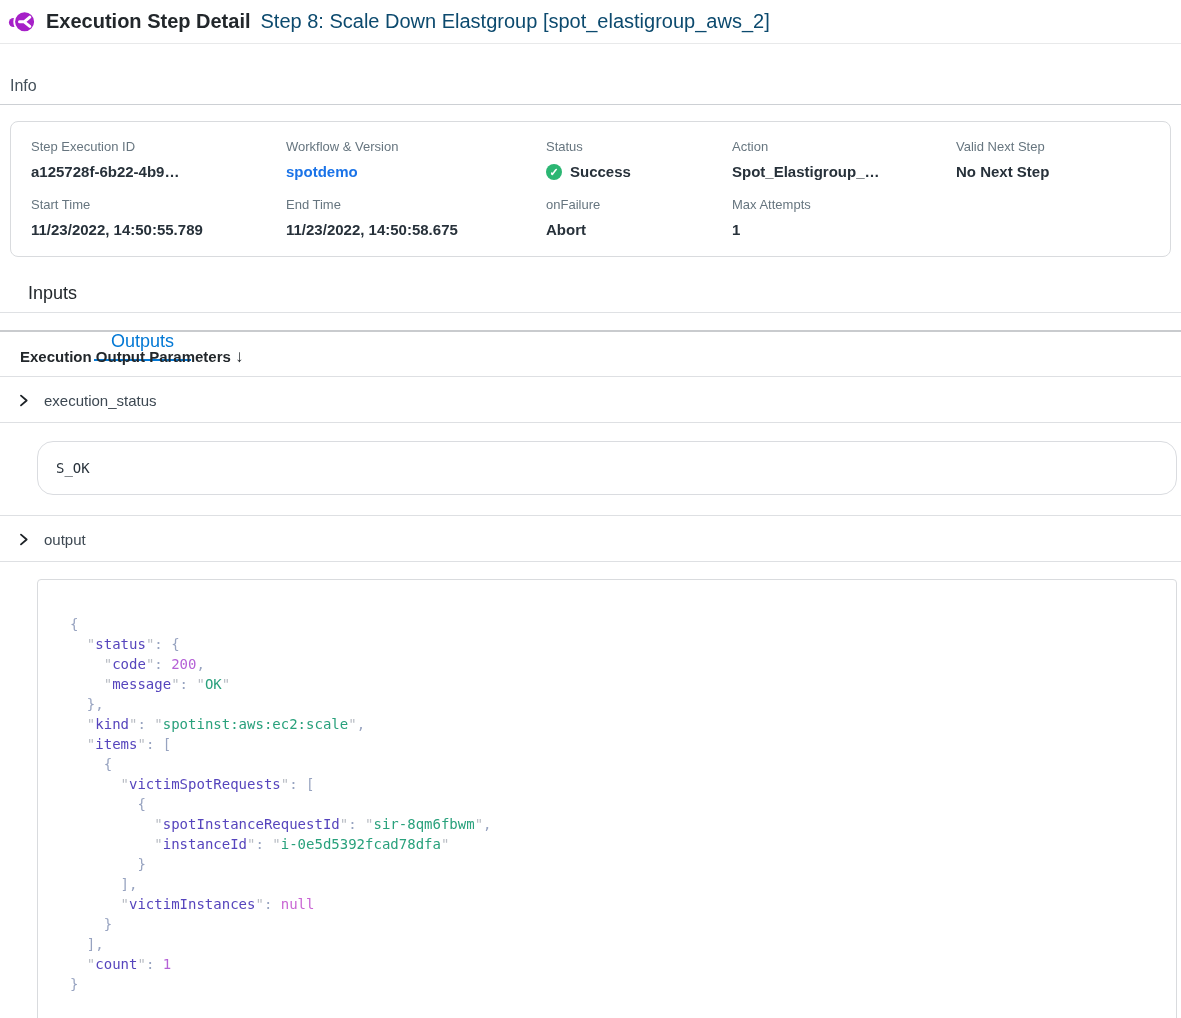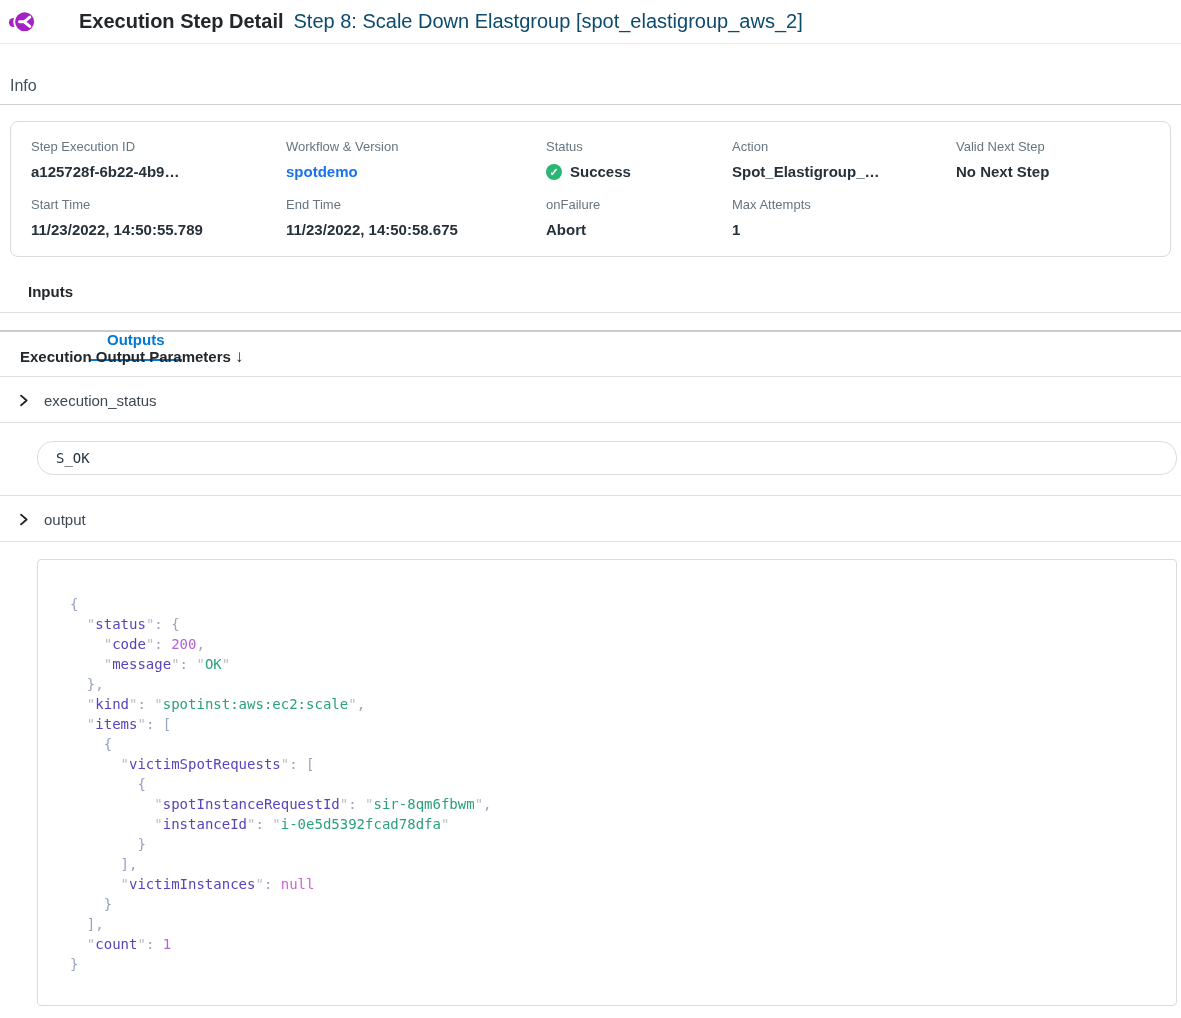--- a/index.html
+++ b/index.html
@@ -13,21 +13,21 @@
 
   
   .header {
     height: 44px;
     display: flex;
     align-items: center;
     padding-left: 8px;
     border-bottom: 1px solid #e8e9ea;
   }
   .logo { width: 28px; height: 28px; display: inline-flex; margin-right: 10px; }
-  .title { font-size: 20px; font-weight: 700; color: #22272b; margin-left: 33px; }
+  .title { font-size: 20px; font-weight: 700; color: #22272b; }
   .subtitle { font-size: 20px; font-weight: 400; color: #0c4a6e; margin-left: 10px; white-space: nowrap; }
 
   
   .info-label { margin: 33px 0 0 10px; font-size: 16px; color: #44505a; }
   .hr { border: none; border-top: 1px solid #dee0e3; height: 0; }
   .hr-info { margin-top: 9px; border-top-color: #cdd0d4; }
 
   .info-card {
     margin: 16px 10px 0 10px;
     border: 1px solid #d9dbde;
@@ -51,39 +51,39 @@
   
   .tabs {
     margin-top: 22px;
     padding-left: 11px;
     display: flex;
     border-bottom: 1px solid #dfe1e4;
     height: 34px;
   }
   .tab {
     padding: 4px 17px 0 17px;
-    font-size: 15px; font-weight: 700; color: #22272b;
+    font-size: 18px; font-weight: 400; color: #22272b;
     cursor: pointer;
     height: 34px;
   }
   .tab.active { color: #0278d5; border-bottom: 2px solid #0278d5; margin-top: 48px; }
   .hr-thick { margin-top: 17px; border-top: 2px solid #c9cbce; }
 
   
   .params-row { padding: 16px 0 11px 20px; display: flex; align-items: center; gap: 4px; }
   .params-title { font-size: 15px; font-weight: 700; color: #22272b; }
   .download-arrow { font-size: 17px; font-weight: 700; color: #22272b; cursor: pointer; line-height: 1; }
 
   .collapse-row { padding: 15px 0 13px 16px; display: flex; align-items: center; gap: 13px; cursor: pointer; }
   .chev { width: 15px; height: 15px; flex: 0 0 auto; }
   .collapse-label { font-size: 15px; color: #3d4852; }
 
   .value-box {
     margin: 18px 4px 0 37px;
-    height: 34px;
+    height: 54px;
     border: 1px solid #dadce0;
     border-radius: 16px;
     display: flex; align-items: center;
     padding-left: 18px;
     font-family: "DejaVu Sans Mono", monospace;
     font-size: 14px; color: #27313a;
   }
   .hr-after-box { margin-top: 20px; }
 
   

